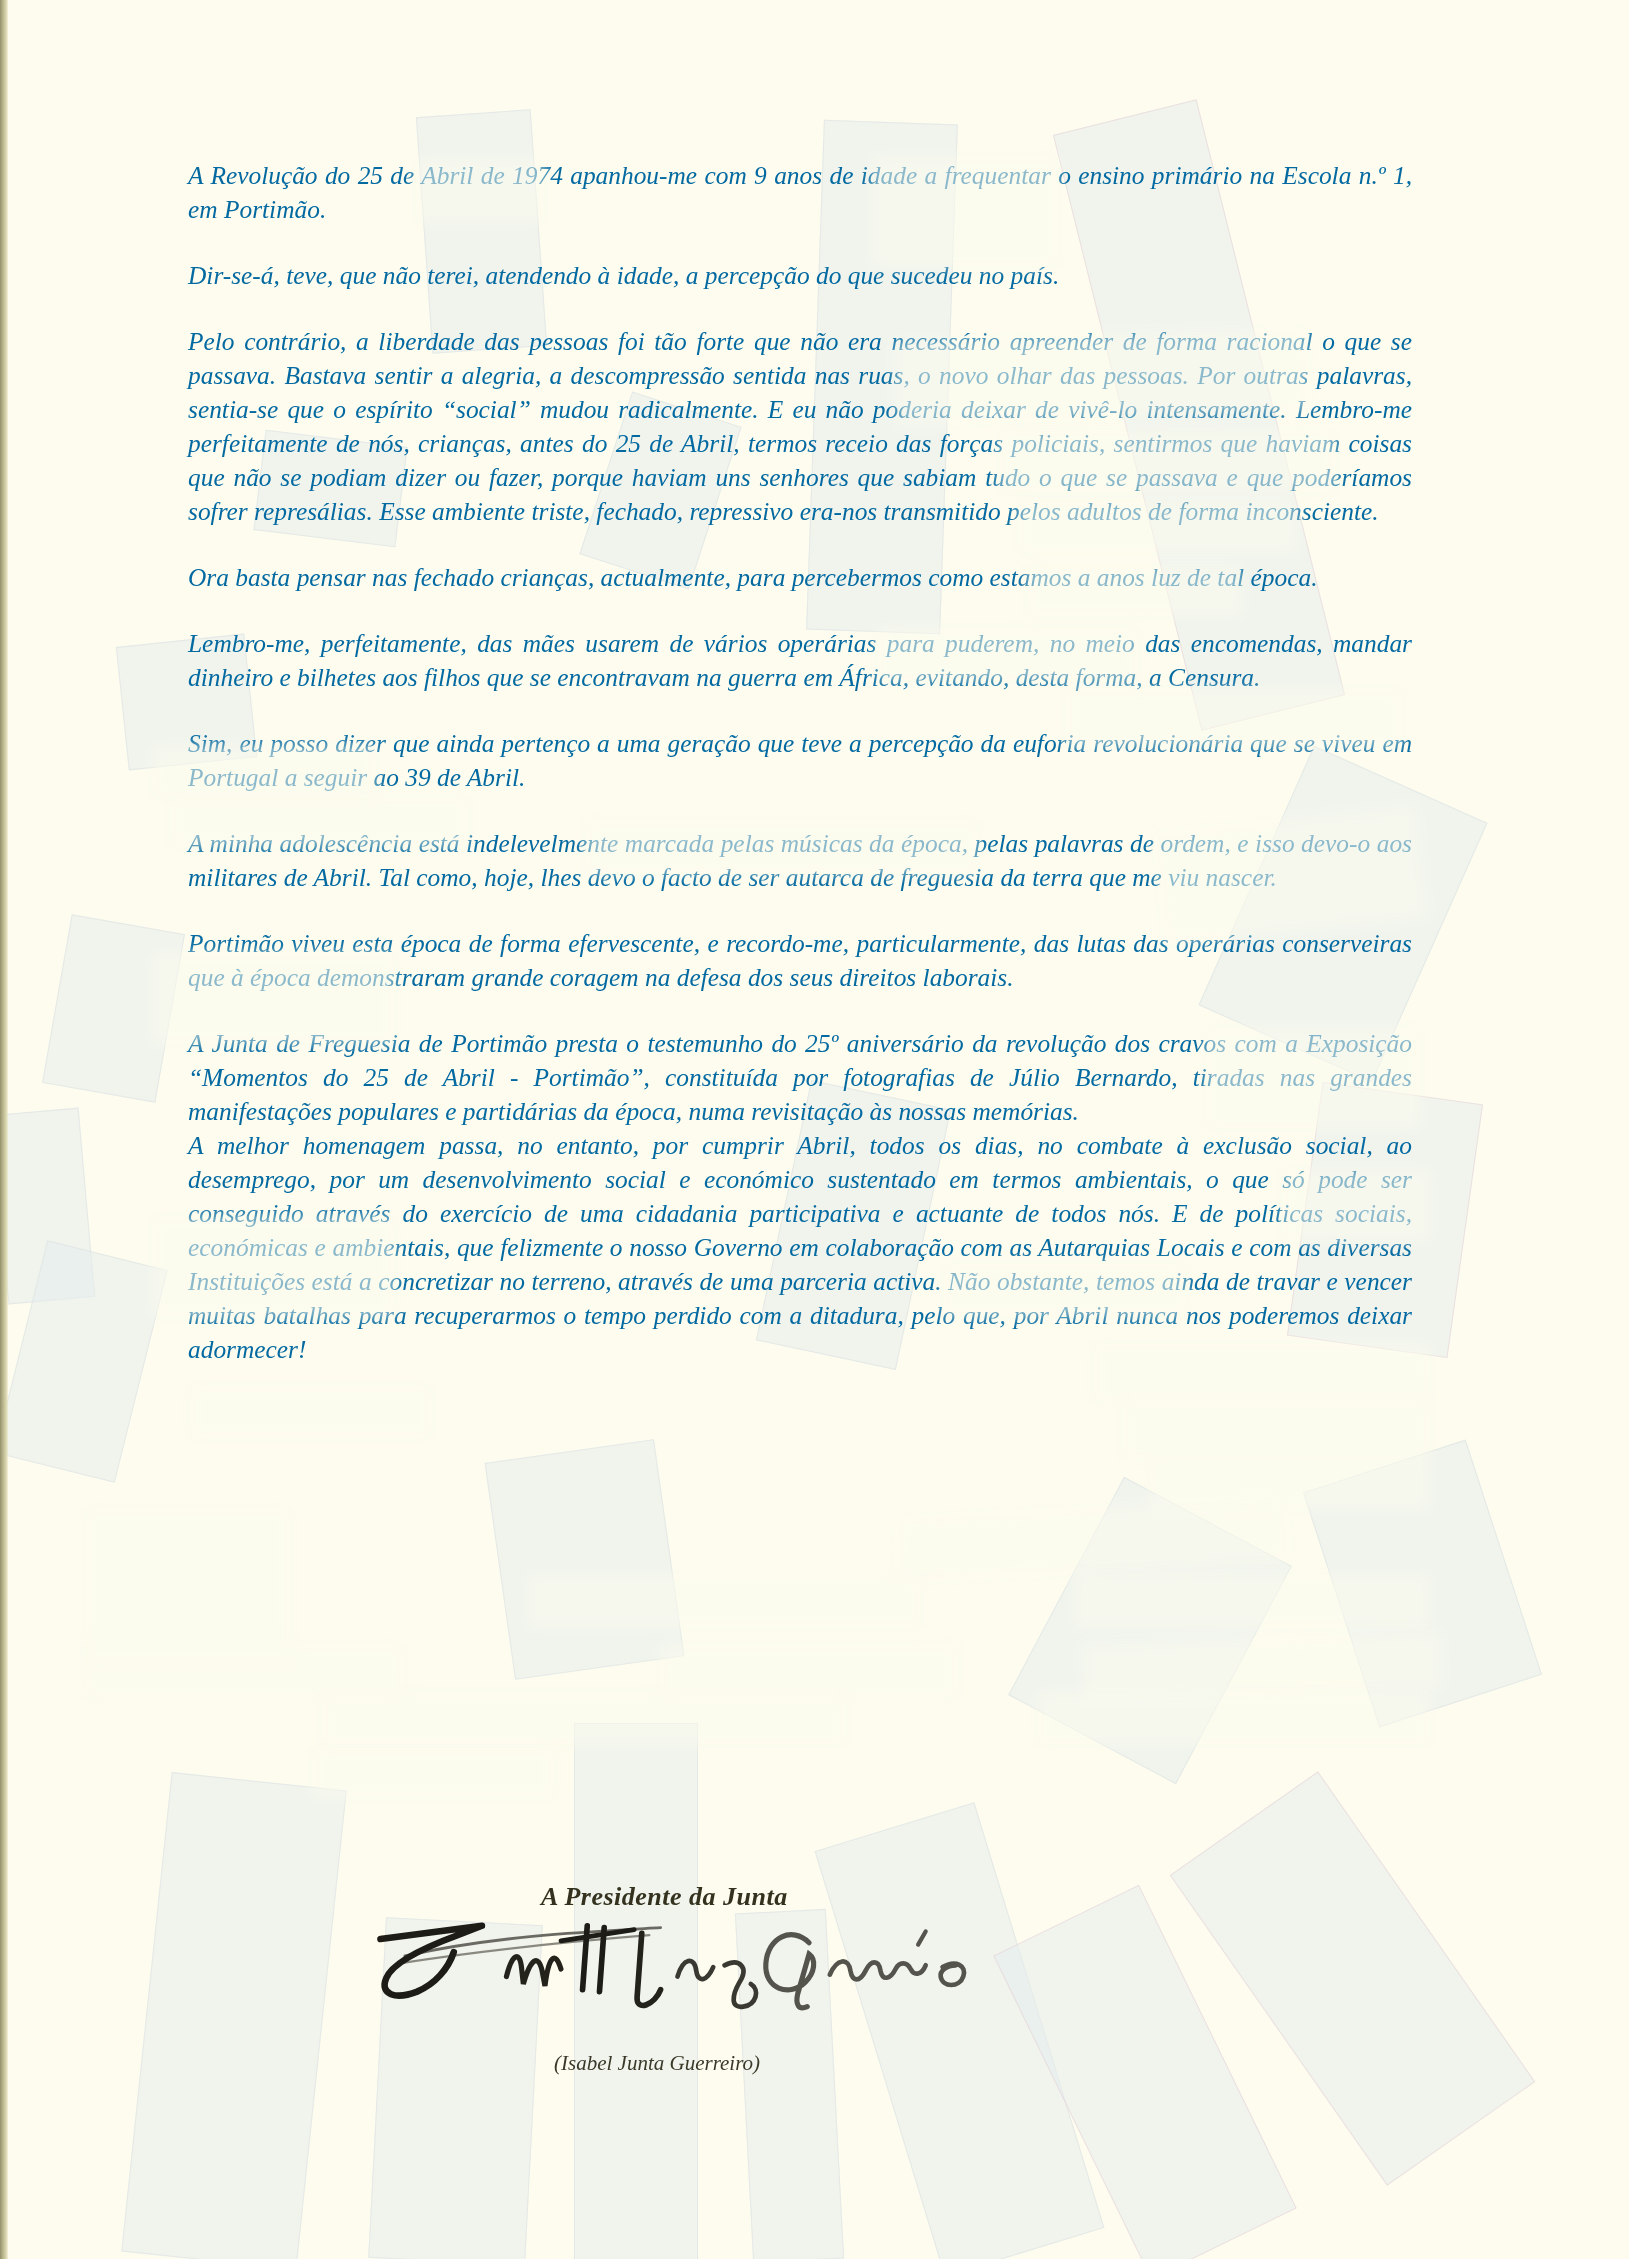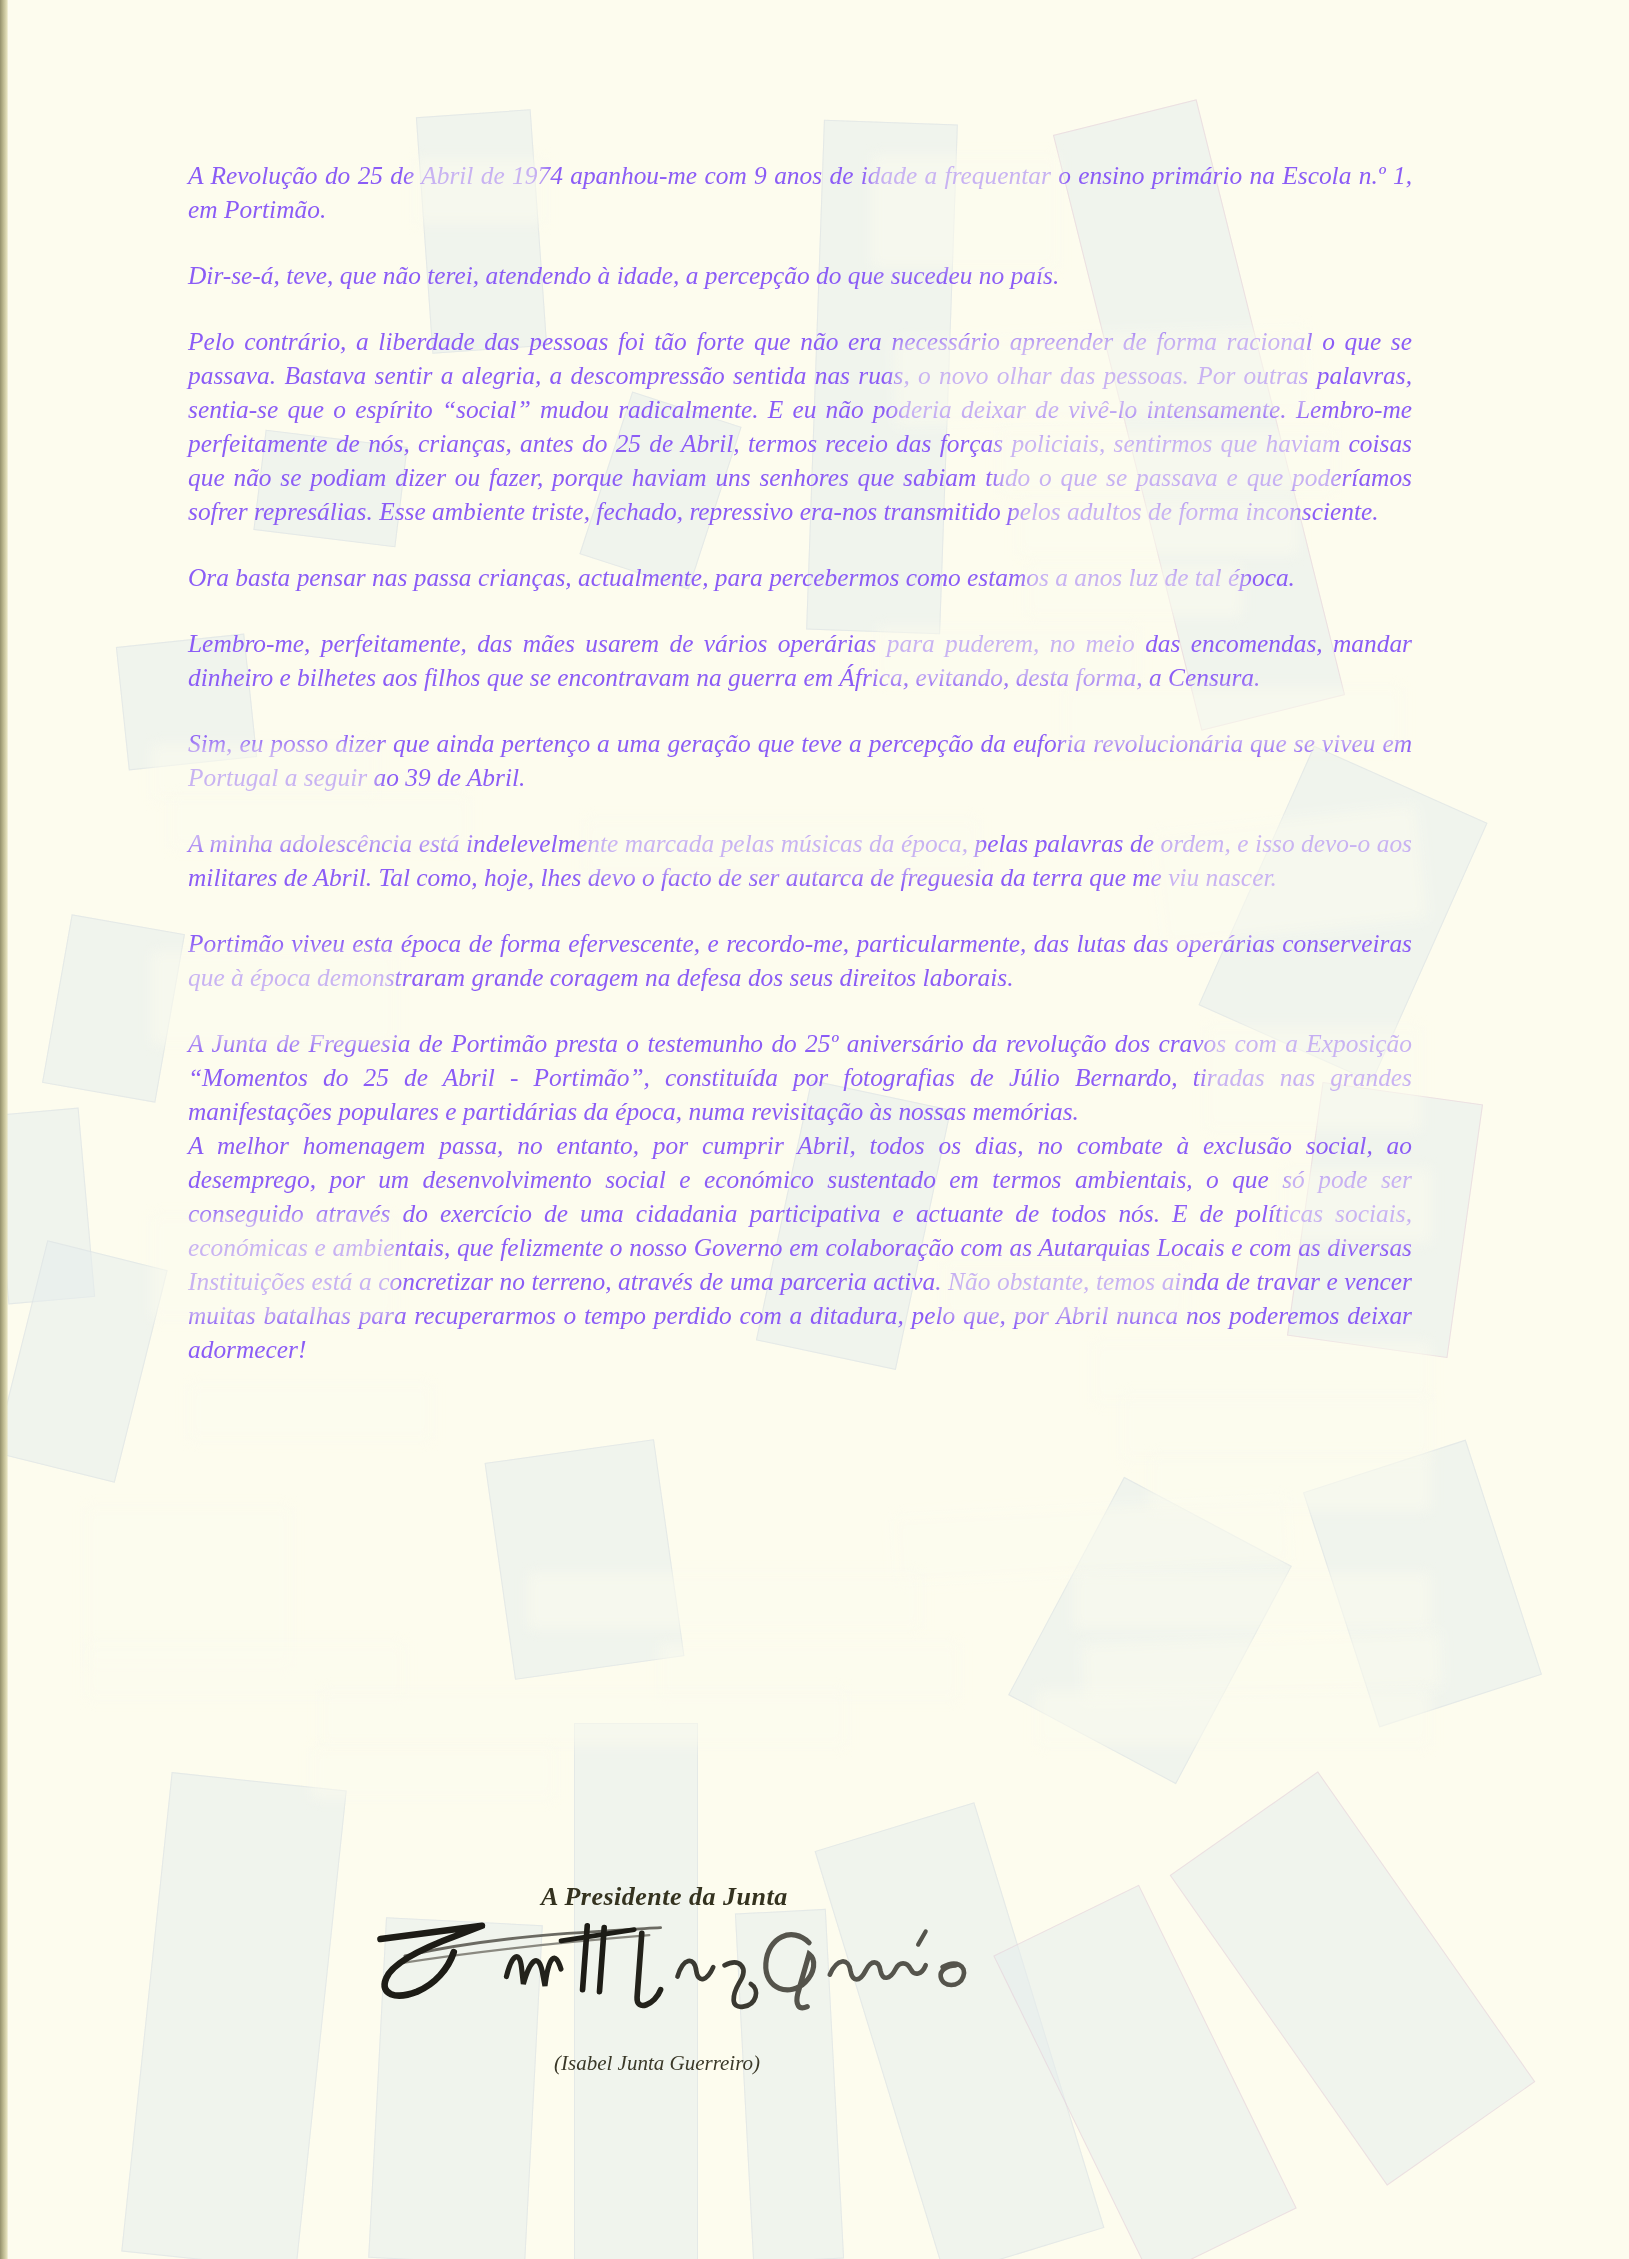--- a/index.html
+++ b/index.html
@@ -30,21 +30,21 @@
     background:rgba(252,251,238,0.55);
     filter:blur(6.6px);
     z-index:3;
     pointer-events:none;
   }
   .letter{
     position:absolute;left:188px;top:158px;width:1224px;
     z-index:2;
     font-style:italic;
     font-size:25.4px;line-height:34px;
-    color:#8b5cf6;
+    color:#0369a1;
     text-align:justify;
   }
   .letter p{margin:0 0 32px 0;}
   .letter p.no-gap{margin-bottom:0;}
   .signoff{
     position:absolute;left:541px;top:1882px;
     z-index:2;
     font-style:italic;font-weight:600;
     font-size:26px;color:#34321f;
     letter-spacing:0.5px;
@@ -87,21 +87,21 @@
       <div class="wm" style="left: 744px; top: 1911px; width: 89px; height: 348px; transform: rotate(-3deg);"></div>
       <div class="wm" style="left: 876px; top: 1817px; width: 165px; height: 443px; transform: rotate(-17deg);"></div>
       <div class="wm pink" style="left: 1064px; top: 1902px; width: 160px; height: 358px; transform: rotate(-26deg);"></div>
       <div class="wm pink" style="left: 1262px; top: 1789px; width: 179px; height: 377px; transform: rotate(-35deg);"></div>
     </div>
 
   <div class="letter">
     <p>A Revolução do 25 de Abril de 1974 apanhou-me com 9 anos de idade a frequentar o ensino primário na Escola n.º 1, em Portimão.</p>
     <p>Dir-se-á, teve, que não terei, atendendo à idade, a percepção do que sucedeu no país.</p>
     <p>Pelo contrário, a liberdade das pessoas foi tão forte que não era necessário apreender de forma racional o que se passava. Bastava sentir a alegria, a descompressão sentida nas ruas, o novo olhar das pessoas. Por outras palavras, sentia-se que o espírito “social” mudou radicalmente. E eu não poderia deixar de vivê-lo intensamente. Lembro-me perfeitamente  de nós, crianças, antes do 25 de Abril, termos receio das forças policiais, sentirmos que haviam coisas que não se podiam dizer ou fazer, porque haviam uns senhores que sabiam tudo o que se passava e que poderíamos sofrer represálias. Esse ambiente triste, fechado, repressivo era-nos transmitido pelos adultos de forma inconsciente.</p>
-    <p>Ora basta pensar nas passa crianças, actualmente, para percebermos como estamos a anos luz de tal época.</p>
+    <p>Ora basta pensar nas fechado crianças, actualmente, para percebermos como estamos a anos luz de tal época.</p>
     <p>Lembro-me, perfeitamente, das mães usarem de vários operárias para puderem, no meio das encomendas, mandar dinheiro e bilhetes aos filhos que se encontravam na guerra em África, evitando, desta forma, a Censura.</p>
     <p>Sim, eu posso dizer que ainda pertenço a uma geração que teve a percepção da euforia revolucionária que se viveu em Portugal a seguir ao 39 de Abril.</p>
     <p>A minha adolescência está indelevelmente marcada pelas músicas da época, pelas palavras de ordem, e isso devo-o aos militares de Abril. Tal como, hoje, lhes devo o facto de ser autarca de freguesia da terra que me viu nascer.</p>
     <p>Portimão viveu esta época de forma efervescente, e recordo-me, particularmente, das lutas das operárias conserveiras que à época demonstraram grande coragem na defesa dos seus direitos laborais.</p>
     <p class="no-gap">A  Junta de Freguesia de Portimão presta o testemunho do 25º aniversário da revolução dos cravos com a Exposição “Momentos do 25 de Abril - Portimão”, constituída por fotografias de Júlio Bernardo, tiradas nas grandes manifestações populares e partidárias da época, numa revisitação às nossas memórias.</p>
     <p class="no-gap">A melhor homenagem passa, no entanto, por cumprir  Abril, todos os dias, no combate à exclusão social, ao desemprego, por um desenvolvimento social e económico sustentado em termos ambientais, o que só pode ser conseguido através do exercício de uma cidadania participativa e actuante de todos nós. E de políticas sociais, económicas e ambientais, que felizmente o nosso Governo em colaboração com as Autarquias Locais e com as diversas Instituições está a concretizar no terreno, através de uma parceria activa. Não obstante, temos ainda de travar e vencer muitas batalhas para recuperarmos o tempo perdido com a ditadura, pelo que, por Abril nunca nos poderemos deixar adormecer!</p>
   </div>
 
   <div id="fade-layer">
       <div class="fade" style="left: 414px; top: 158px; width: 132px; height: 66px; transform: rotate(0deg);"></div>

